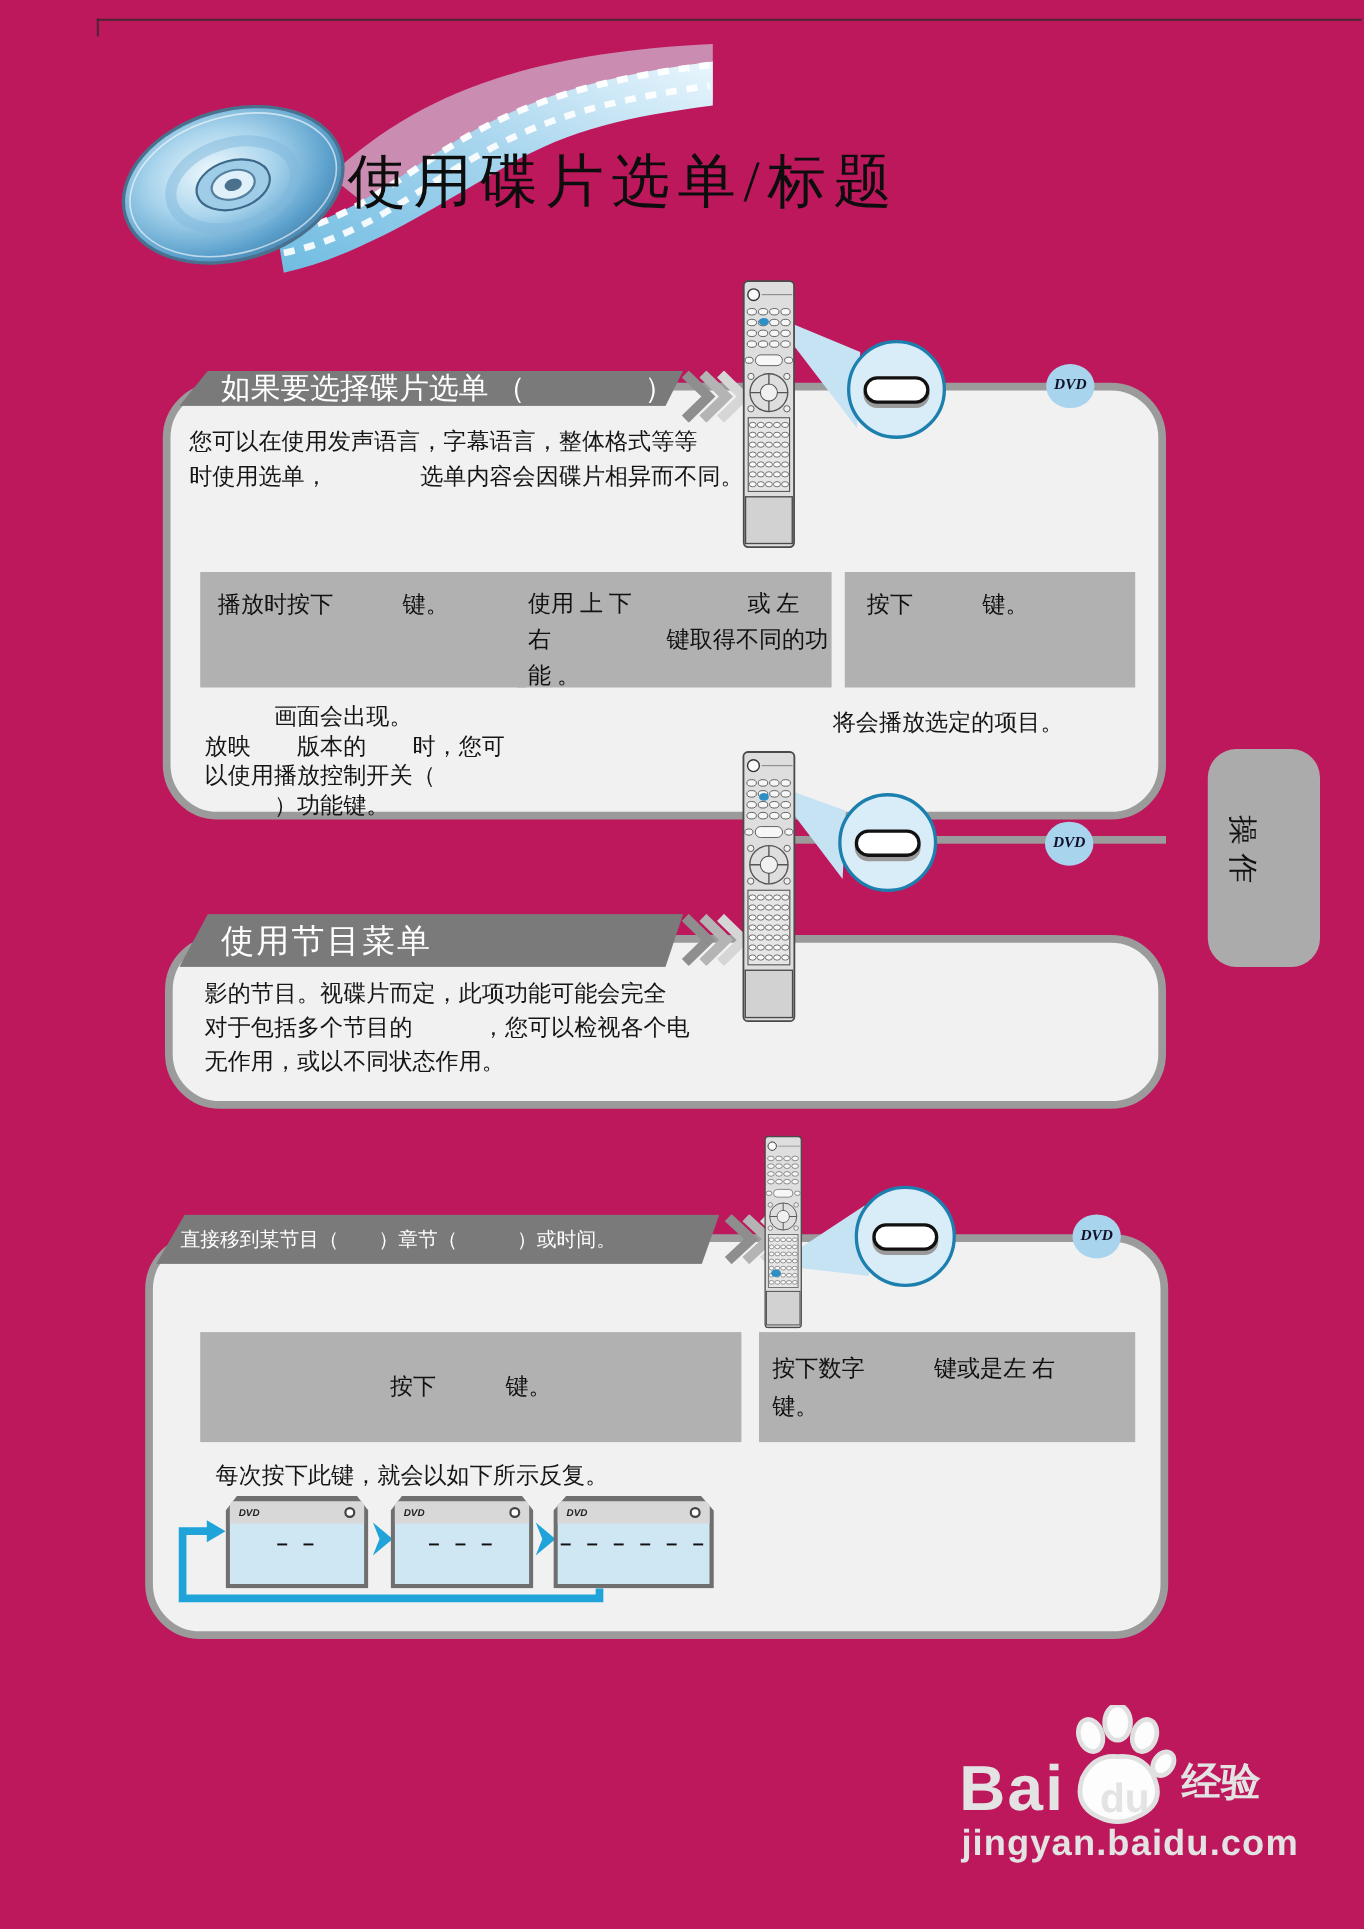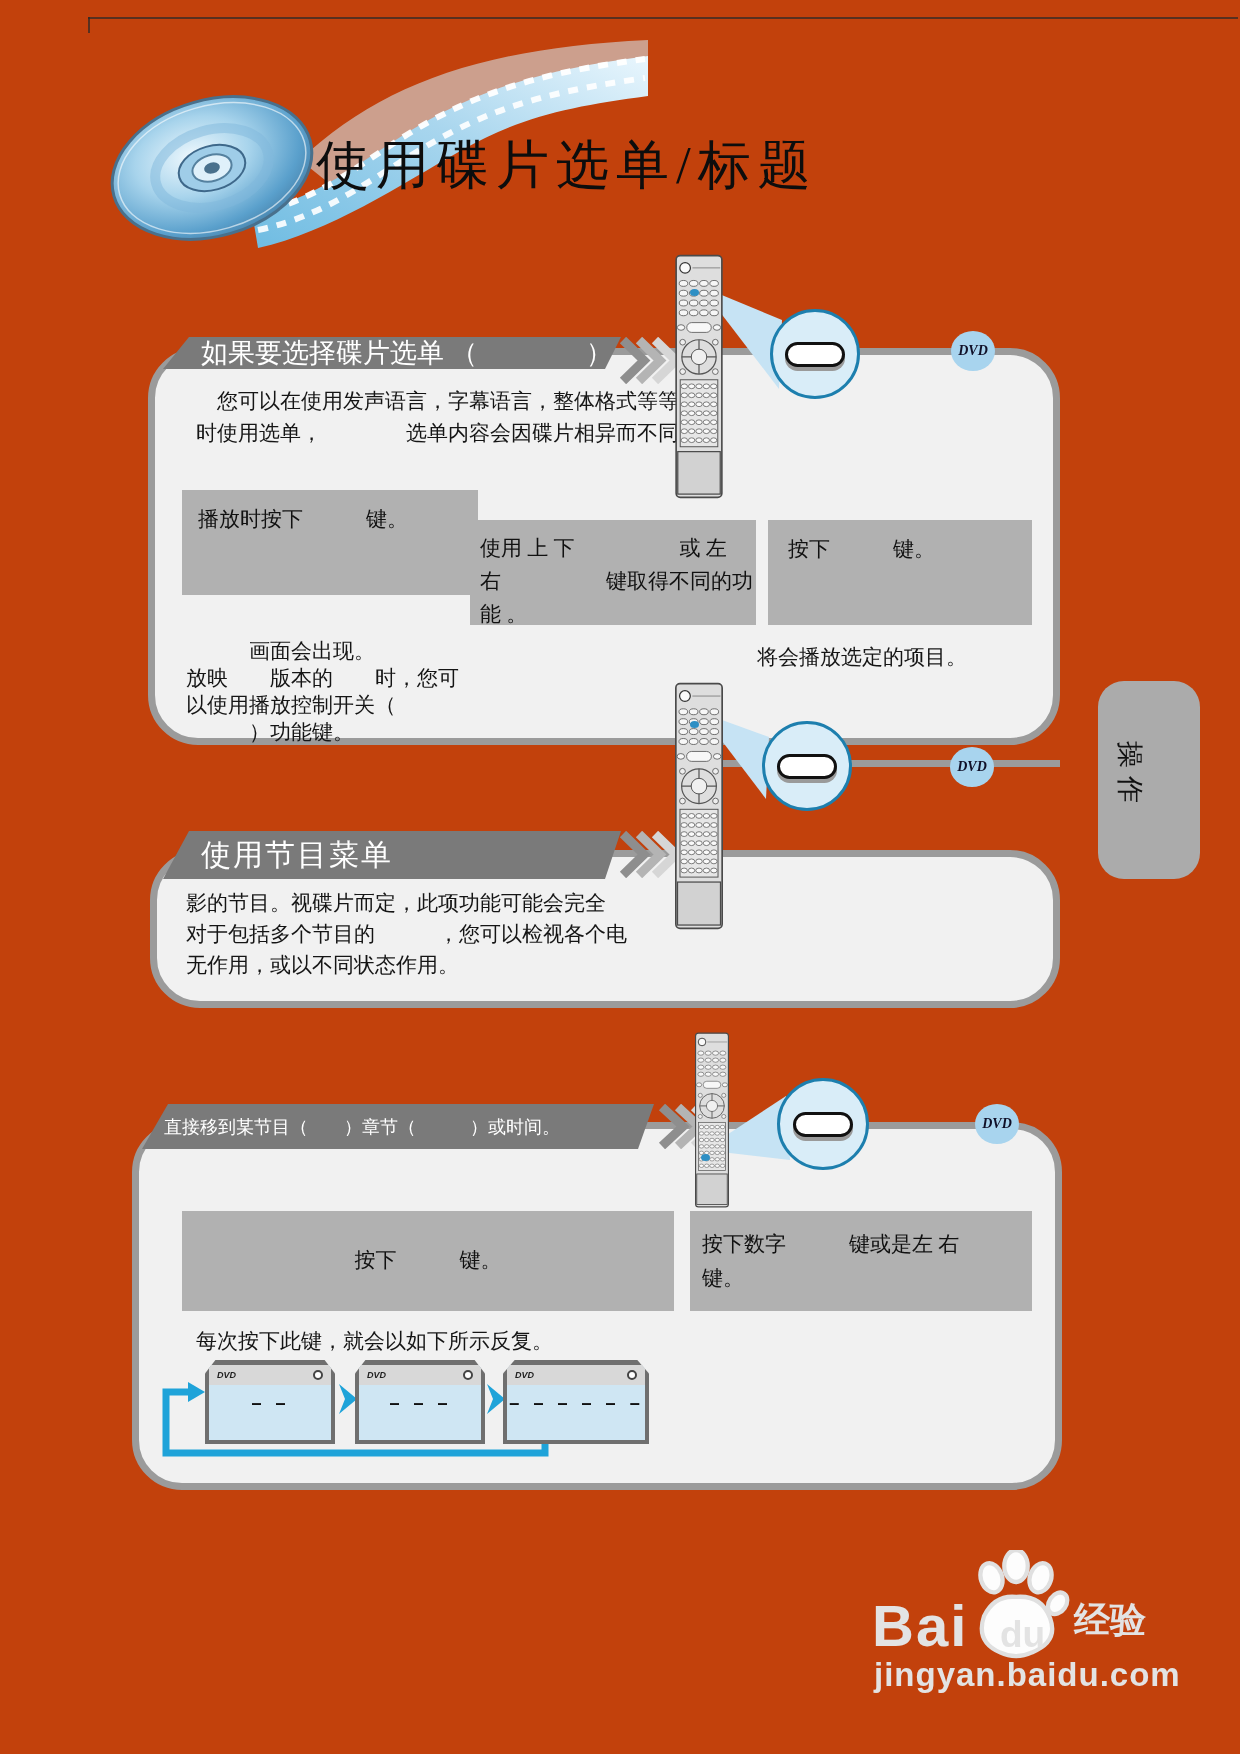--- a/index.html
+++ b/index.html
@@ -1,17 +1,17 @@
 <!DOCTYPE html>
 <html><head>
 <meta charset="utf-8">
 <style>
   * { margin:0; padding:0; box-sizing:border-box; }
   body { background:#fff; }
-  .page { position:relative; width:1240px; height:1754px; background:#c2410c; overflow:hidden;
+  .page { position:relative; width:1240px; height:1754px; background:#be185d; overflow:hidden;
           font-family:"Liberation Serif", serif; color:#151515; }
 
   .crop-top  { position:absolute; left:88px; top:17px; width:1150px; height:0; border-top:2px solid #2a2a2a; opacity:.7; }
   .crop-left { position:absolute; left:88px; top:17px; width:0; height:16px; border-left:2px solid #2a2a2a; opacity:.7; }
 
   .decor { position:absolute; left:0; top:0; z-index:3; pointer-events:none; }
 
   .title { position:absolute; left:316px; top:130px; font-size:53px; letter-spacing:7px;
            font-weight:500; color:#0d0d0d; z-index:4; white-space:nowrap; }
 
@@ -47,29 +47,29 @@
   .co3 { left:777px; top:1078px; width:92px; height:92px; }
   .pill { width:60px; height:25px; background:#fff; border:3px solid #111; border-radius:13px;
           box-shadow:0 4px 0 #9a9a9a; }
 
   .badge { position:absolute; width:44px; height:40px; background:#a8d4ee; border-radius:50%;
            display:flex; align-items:center; justify-content:center; font-size:14px; font-weight:bold;
            font-style:italic; color:#101028; z-index:5; }
   .bdg1 { left:951px; top:331px; } .bdg2 { left:950px; top:747px; } .bdg3 { left:975px; top:1104px; }
 
   .txt { position:absolute; z-index:4; font-size:21px; line-height:32px; }
-  .intro1 { left:196px; top:385px;text-align:center; }
+  .intro1 { left:172px; top:385px; }
   .intro2 { left:186px; top:888px; line-height:31px; }
   .notes1 { left:186px; top:638px; line-height:27px; }
   .note1r { left:757px; top:641px; }
   .note3l { left:196px; top:1325px; }
   .note3r { left:690px; top:1322px; line-height:29px; }
 
   .step { position:absolute; background:#b1b1b1; z-index:3; color:#111; font-size:21px; line-height:34px; }
-  .s1a { left:182px; top:490px; width:296px; height:105px; padding:12px 0 0 16px; }
+  .s1a { left:182px; top:520px; width:296px; height:105px; padding:12px 0 0 16px; }
   .s1b { left:470px; top:520px; width:286px; height:105px; padding:12px 0 0 10px; line-height:33px; }
   .s1c { left:768px; top:520px; width:264px; height:105px; padding:12px 0 0 20px; }
   .s3a { left:182px; top:1211px; width:492px; height:100px; text-align:center; padding-top:32px; }
   .s3b { left:690px; top:1211px; width:342px; height:100px; padding:16px 0 0 12px; }
 
   .panel { position:absolute; background:#6f6f6f; z-index:4; padding:5px 4px 4px;
            clip-path:polygon(0 16%, 8% 0, 92% 0, 100% 16%, 100% 100%, 0 100%); }
   .p1 { left:205px; top:1360px; width:130px; height:84px; }
   .p2 { left:355px; top:1360px; width:130px; height:84px; }
   .p3 { left:503px; top:1360px; width:146px; height:84px; }

